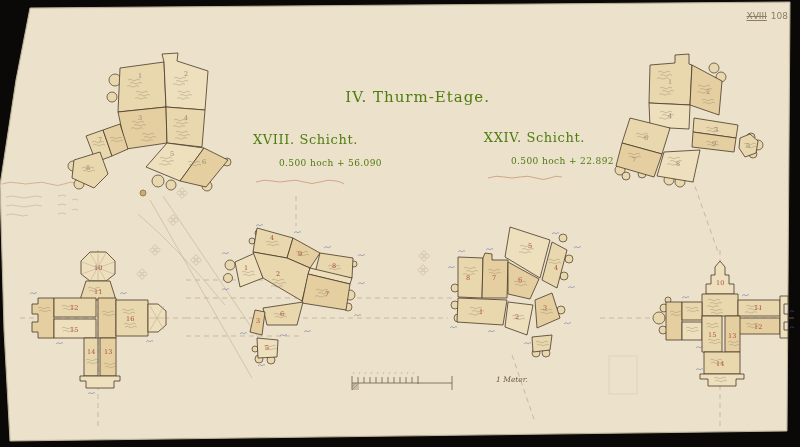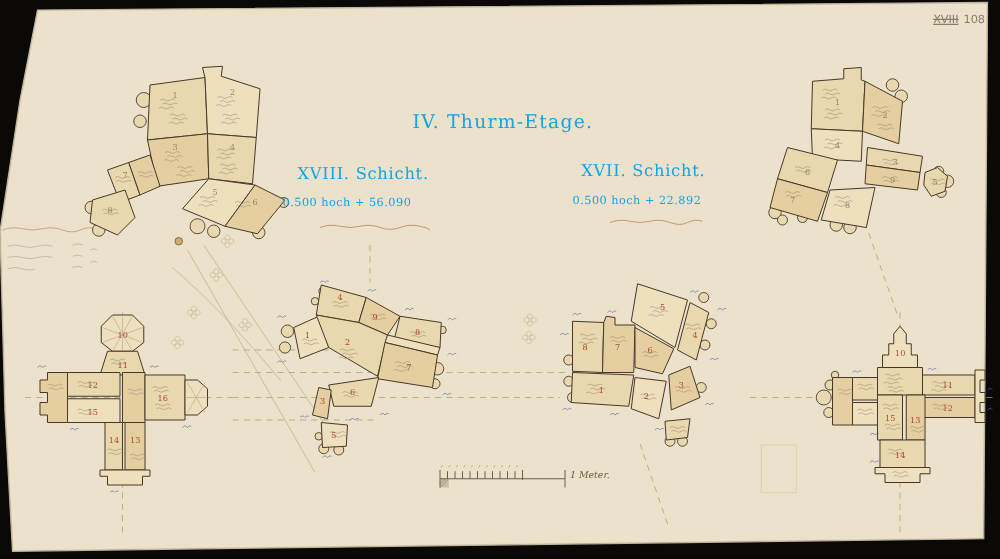--- a/index.html
+++ b/index.html
@@ -1,25 +1,25 @@
 <!DOCTYPE html>
 <html><head>
 <meta charset="utf-8">
 <style>
   html,body{margin:0;padding:0;background:#060606;}
   .stage{position:relative;width:800px;height:447px;background:#0a0908;overflow:hidden;
          font-family:"DejaVu Serif",serif;}
   .stage svg{position:absolute;}
-  .txt{position:absolute;color:#0ea5e9;text-align:left;line-height:1.1;}
+  .txt{position:absolute;color:#4d7c0f;text-align:right;line-height:1.1;}
   .title{font-size:15px;letter-spacing:1px;}
   .heading{font-size:13px;letter-spacing:.6px;}
-  .elev{font-size:9px;letter-spacing:.4px;}
+  .elev{font-size:9px;letter-spacing:.4px;padding-left:36px;}
   .note{font-size:9px;color:#8a7d68;text-align:right;font-family:"DejaVu Sans",sans-serif;}
   .note .ser{text-decoration:underline line-through;margin-right:4px;}
-  .scale-label{font-size:7.5px;font-style:italic;color:#6b5e49;text-align:left;}
+  .scale-label{font-size:7.5px;font-style:italic;color:#6b5e49;text-align:center;margin-left:26px;}
   
   .st {fill:#e9d7ad;stroke:#46392a;stroke-width:.8;}
   .st2{fill:#e5cfa0;stroke:#46392a;stroke-width:.8;}
   .st3{fill:#eedfbd;stroke:#46392a;stroke-width:.8;}
   .lb {fill:#e9d7ad;stroke:#46392a;stroke-width:.7;}
   .rl {font:6.5px "DejaVu Serif",serif;fill:#a63c2a;opacity:.9;}
   .pl {font:6.5px "DejaVu Serif",serif;fill:#8b7f6b;opacity:.9;}
   .pencil{stroke:#b7ab92;stroke-width:.7;fill:none;opacity:.75;}
   .dash{stroke:#a89a80;stroke-width:.7;fill:none;stroke-dasharray:5 4;opacity:.8;}
   .ink-thin{stroke:#6b5e49;stroke-width:.8;fill:none;}
@@ -413,21 +413,21 @@
       <text class="rl" x="68" y="110">14</text>
       <text class="rl" x="60" y="81">15</text>
     </g>
   </svg>
 
   <div class="txt title" style="left:330px;top:89px;width:160px">IV. Thurm-Etage.</div>
 
   <div class="txt heading" style="left:238px;top:133px;width:120px">XVIII. Schicht.</div>
   <div class="txt elev" style="left:226px;top:159px;width:120px">0.500 hoch + 56.090</div>
 
-  <div class="txt heading" style="left:465px;top:131px;width:120px">XVII. Schicht.</div>
+  <div class="txt heading" style="left:465px;top:131px;width:120px">XXIV. Schicht.</div>
   <div class="txt elev" style="left:458px;top:157px;width:120px">0.500 hoch + 22.892</div>
 
   <div class="txt note" style="left:716px;top:12px;width:72px">
     <span class="ser">XVIII</span><span>108</span>
   </div>
 
   <div class="txt scale-label" style="left:456px;top:376px;width:60px">1 Meter.</div>
 </div>
 
 </body></html>

